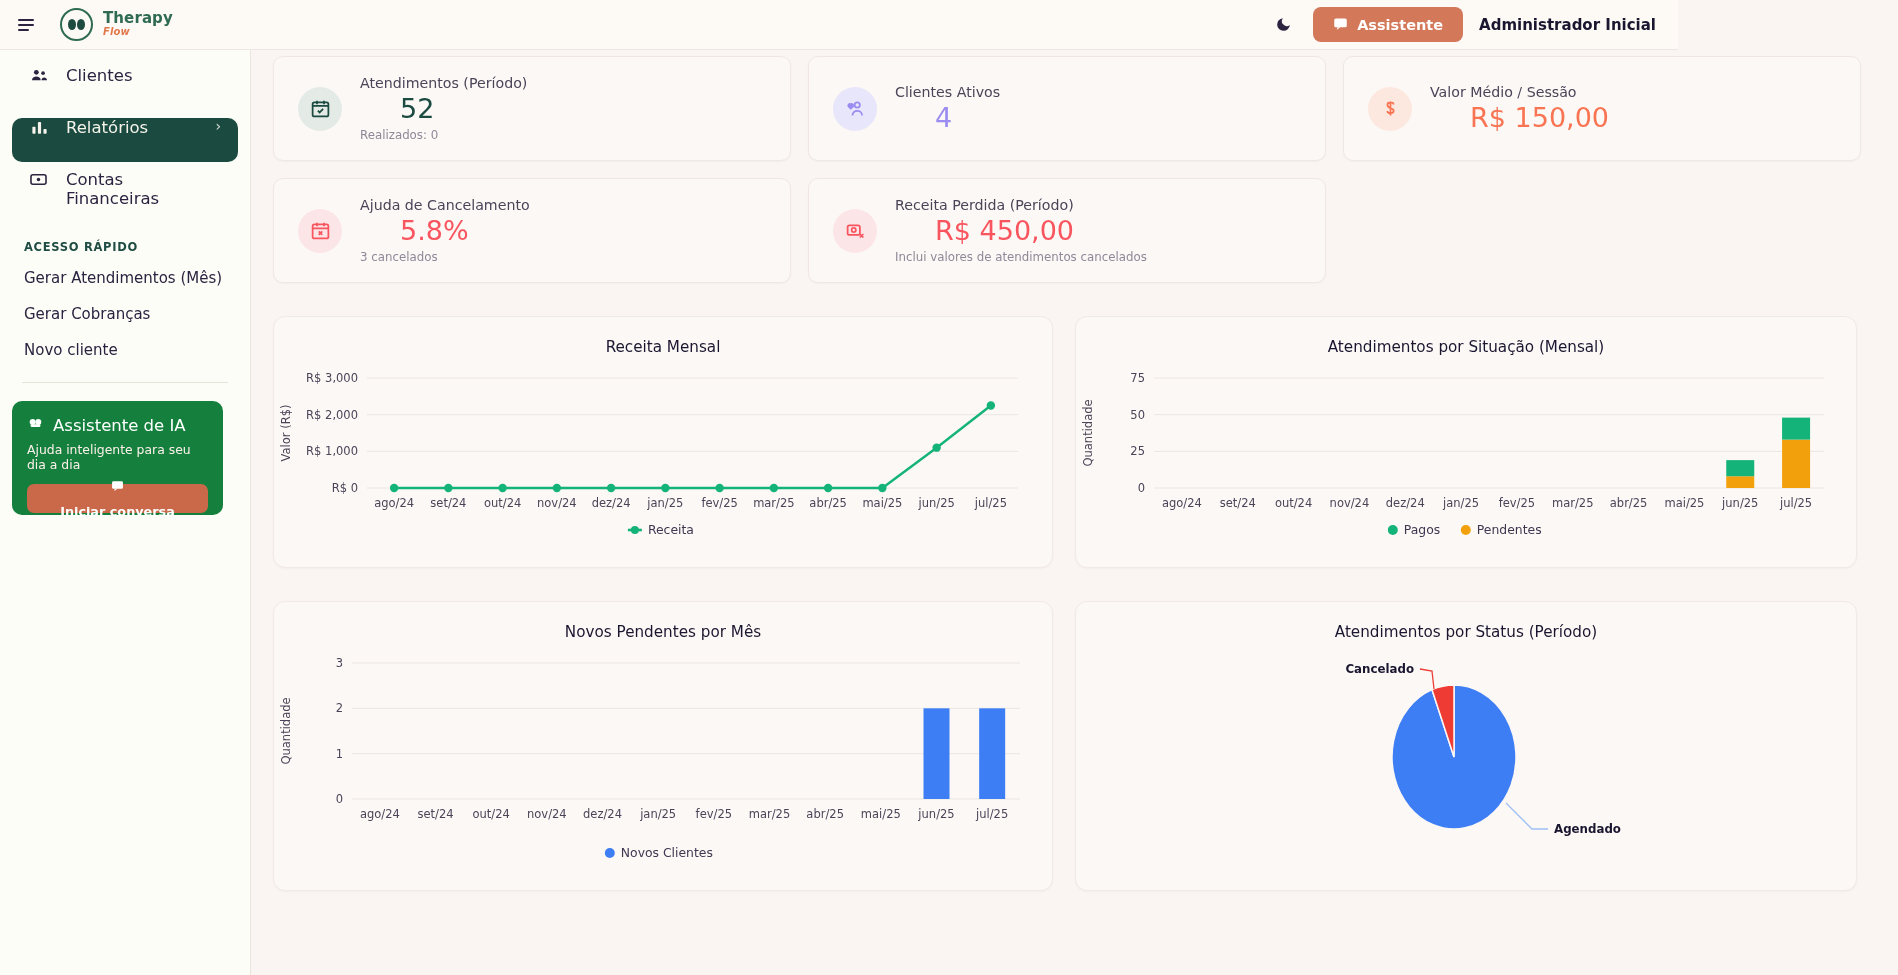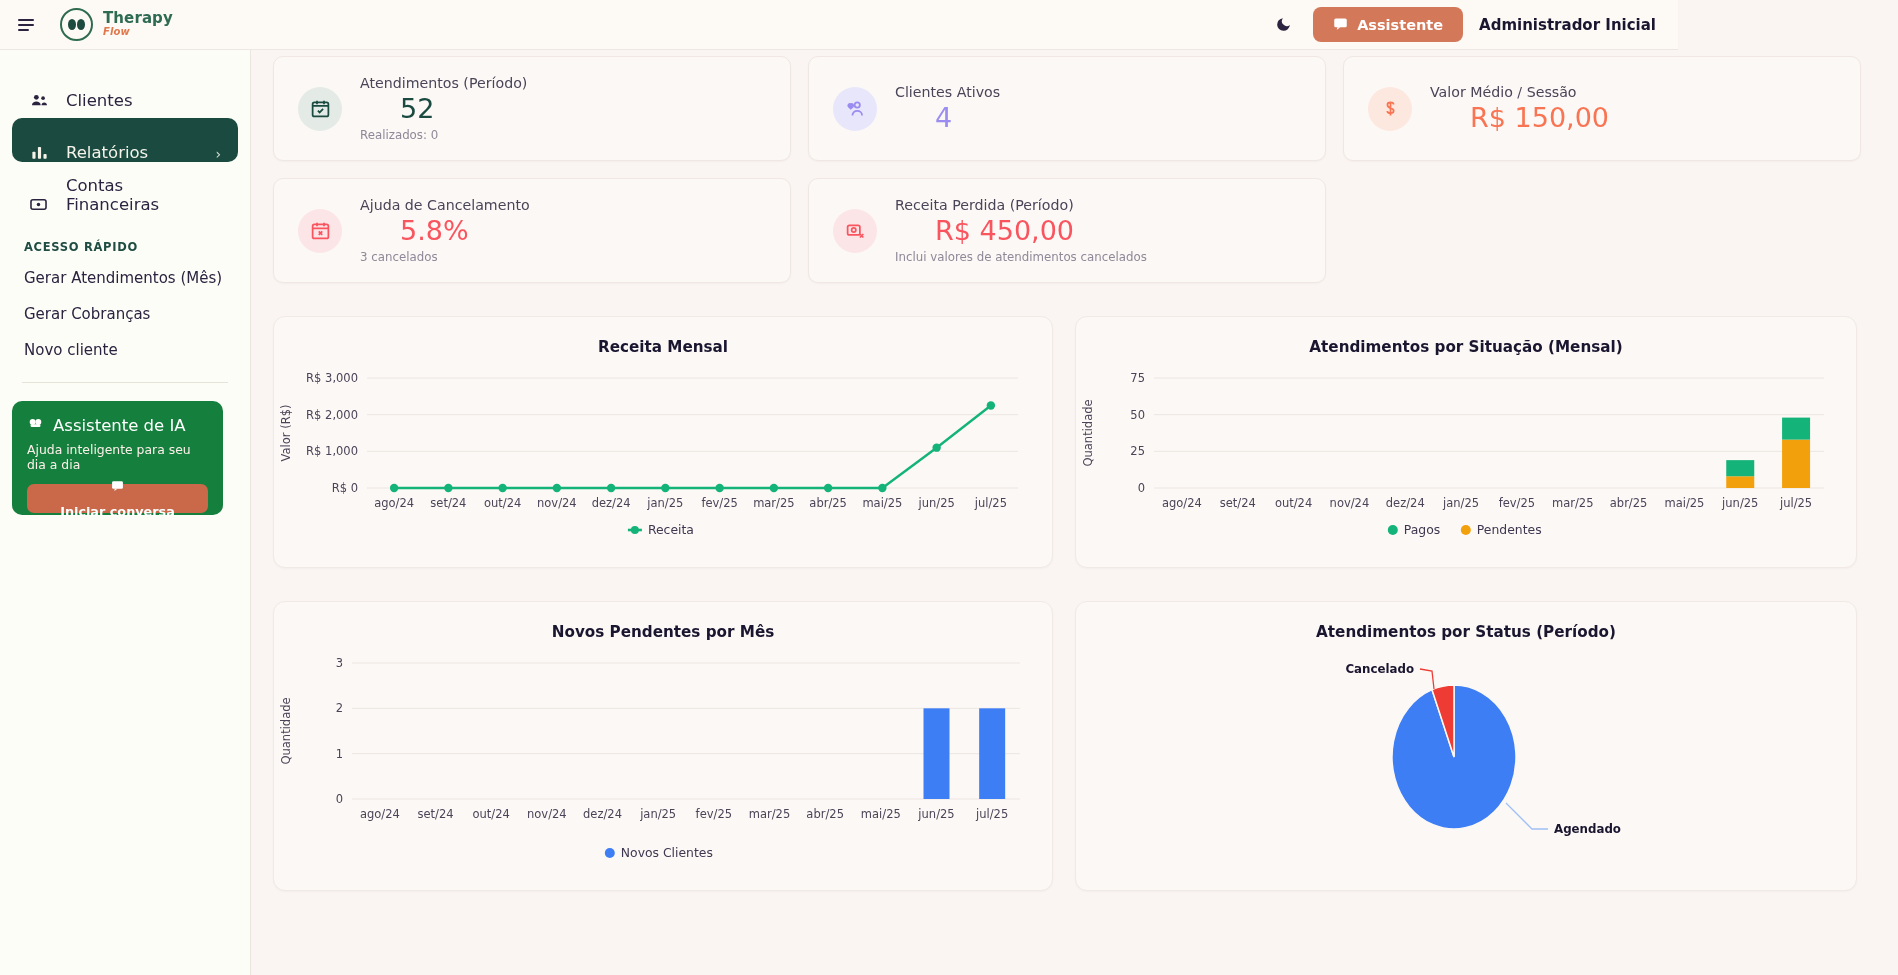--- a/index.html
+++ b/index.html
@@ -47,21 +47,21 @@
   .assist-btn .chat { font-size: 13px; }
   .user-name { font-size: 15px; font-weight: bold; color: #1b1630; }
 
   
   .sidebar {
     position: absolute; top: 50px; left: 0; width: 251px; height: 925px;
     background: #fdfdf7; border-right: 1px solid #e9e7dd;
     padding: 16px 12px 0 12px;
   }
   .nav-item {
-    display: flex; align-items: flex-end; gap: 17px;
+    display: flex; align-items: flex-start; gap: 17px;
     height: 44px; padding: 0 17px; border-radius: 10px;
     font-size: 16.5px; color: #2b2340; cursor: pointer; margin-bottom: 8px;
     position: relative;
   }
   .nav-item.active { background: #1a4a40; color: #f5f3ea; }
   .nav-item .nav-ico { width: 20px; display:flex; align-items:center; justify-content:center; }
   .nav-item .chev { margin-left: auto; font-size: 14px; opacity: .85; }
   .section-label {
     font-size: 11.5px; font-weight: bold; letter-spacing: .7px;
     color: #1f4d43; margin: 26px 0 6px 12px;
@@ -108,21 +108,21 @@
   .card {
     background: #fcf8f5; border: 1px solid #f1e9e4; border-radius: 12px;
     box-shadow: 0 1px 2px rgba(0,0,0,.03);
     position: relative;
   }
   .card.left { width: 780px; }
   .card.right { width: 782px; }
   .card.h1 { height: 252px; }
   .card.h2 { height: 290px; }
   .card-title {
-    text-align: center; font-size: 15.2px; font-weight: bold;
+    text-align: center; font-size: 15.2px; font-weight: normal;
     color: #1b1630; padding-top: 21px;
   }
   svg text { font-family: "DejaVu Sans", "Liberation Sans", sans-serif; }
 </style>
 </head>
 <body>
 
 <div class="topbar">
   <div class="hamburger">
     <i></i>

